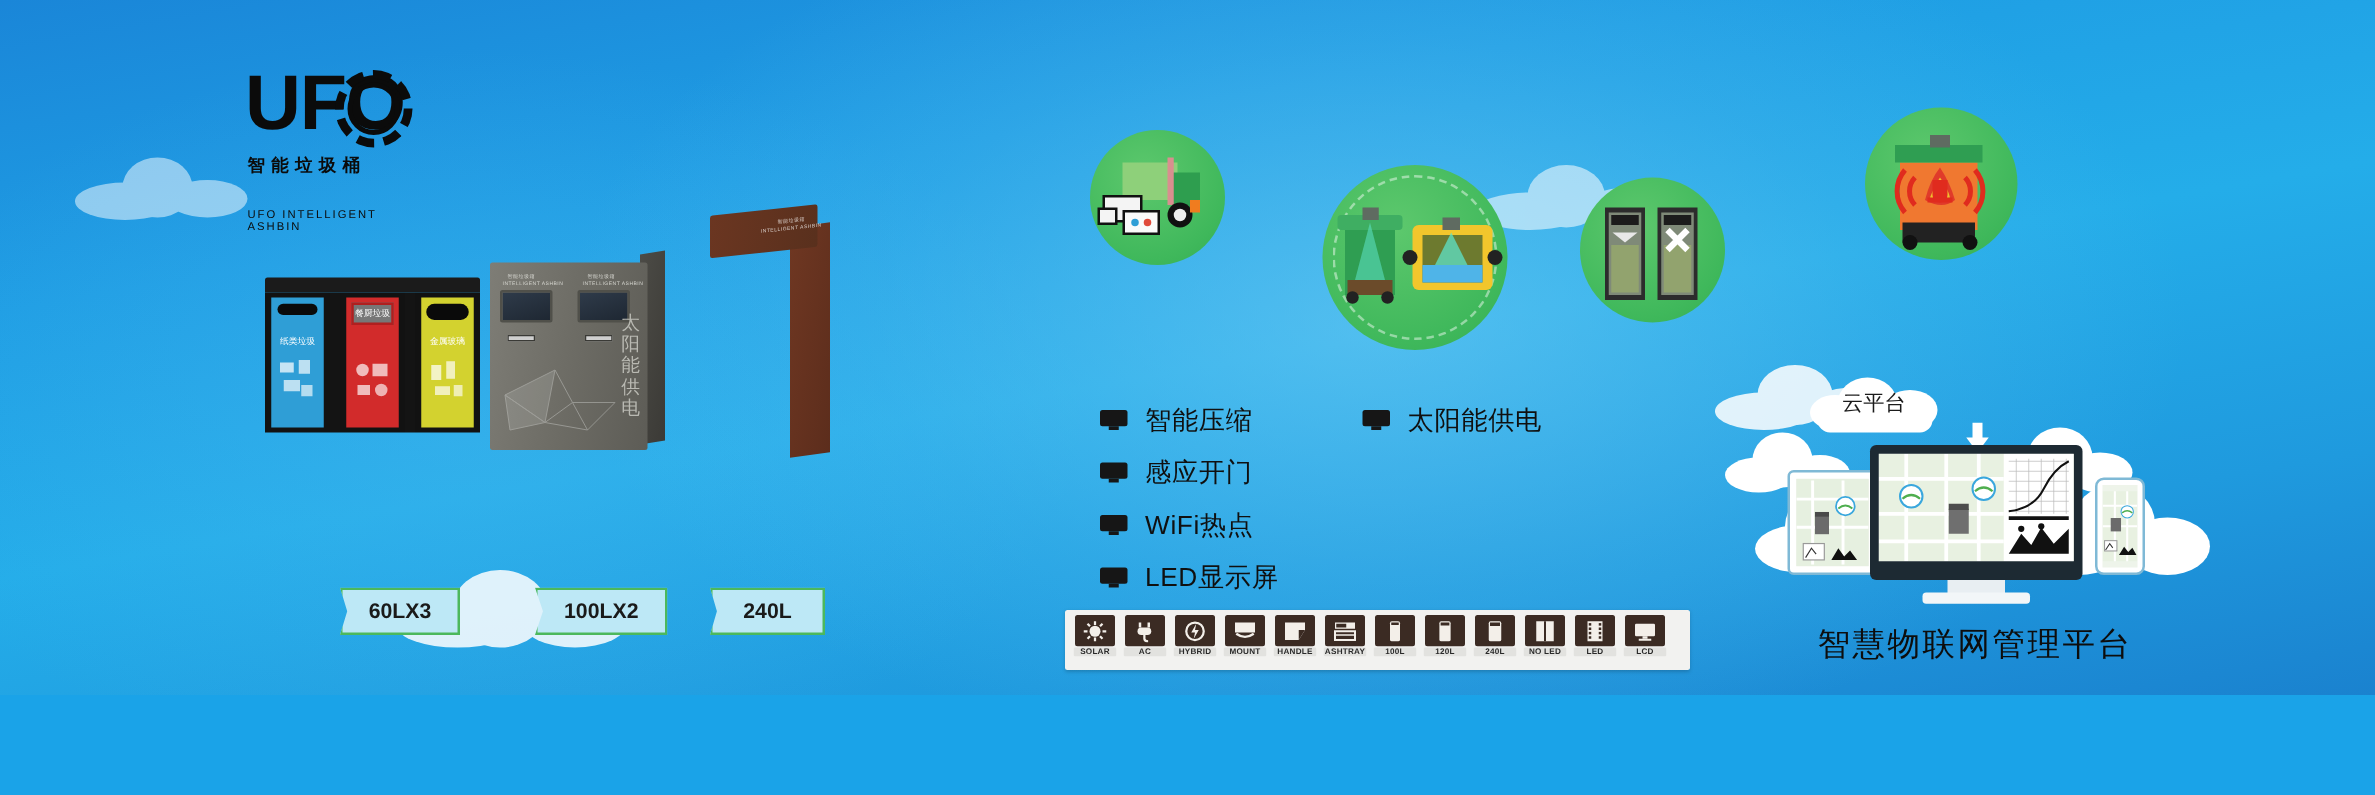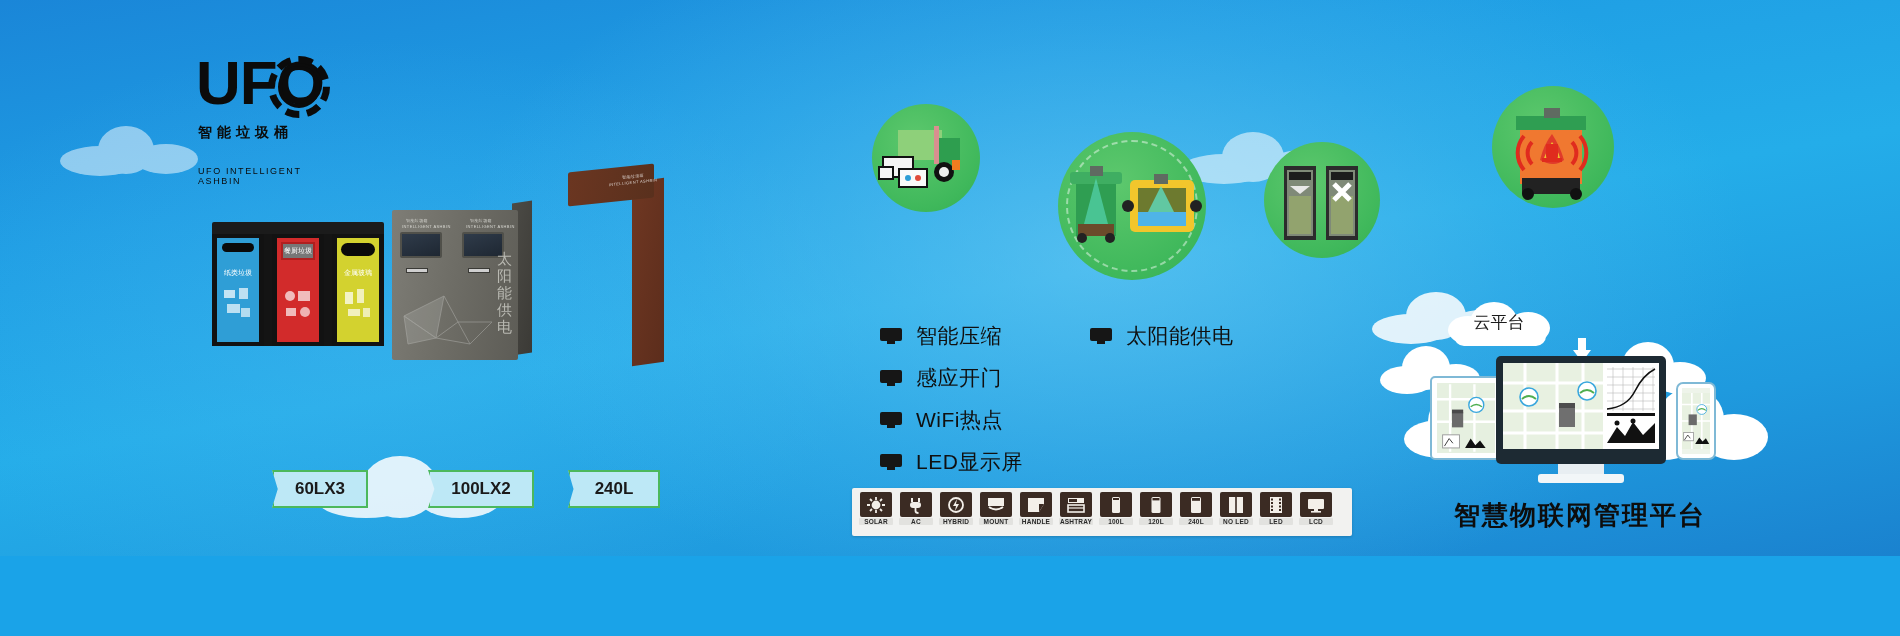--- a/index.html
+++ b/index.html
@@ -119,21 +119,21 @@
      background:#eef4ea; overflow:hidden; }
   .mstand { position:absolute; left:128px; top:116px; width:46px; height:12px; background:#e8eef2;}
   .mbase { position:absolute; left:108px; top:126px; width:86px; height:9px;
      background:#f2f6f8; border-radius:3px;}
   .tablet { position:absolute; left:0px; top:28px; width:72px; height:84px;
      background:#fff; border:2px solid #7fb9d6; border-radius:5px; padding:5px;}
   .phone { position:absolute; left:246px; top:34px; width:40px; height:78px;
      background:#fff; border:2px solid #7fb9d6; border-radius:7px; padding:4px;}
   .miniscr { width:100%; height:100%; background:#eef4ea; overflow:hidden; position:relative;}
   #dashcap { position:absolute; left:1420px; top:498px; width:320px; text-align:center;
-     font-size:26px; color:#0d0d0d; letter-spacing:2px;font-weight:bold; }
+     font-size:26px; color:#0d0d0d; letter-spacing:2px; }
   .mapbg { position:absolute; left:0; top:0; width:100%; height:100%;
      background:#e6f0e0; }
 </style>
 </head>
 <body>
 
 <div id="stage">
 
   <div class="cloudgrp" style="left:60px;top:120px;width:150px;height:60px;opacity:.5">
     <i style="left:0;top:26px;width:80px;height:30px"></i>

